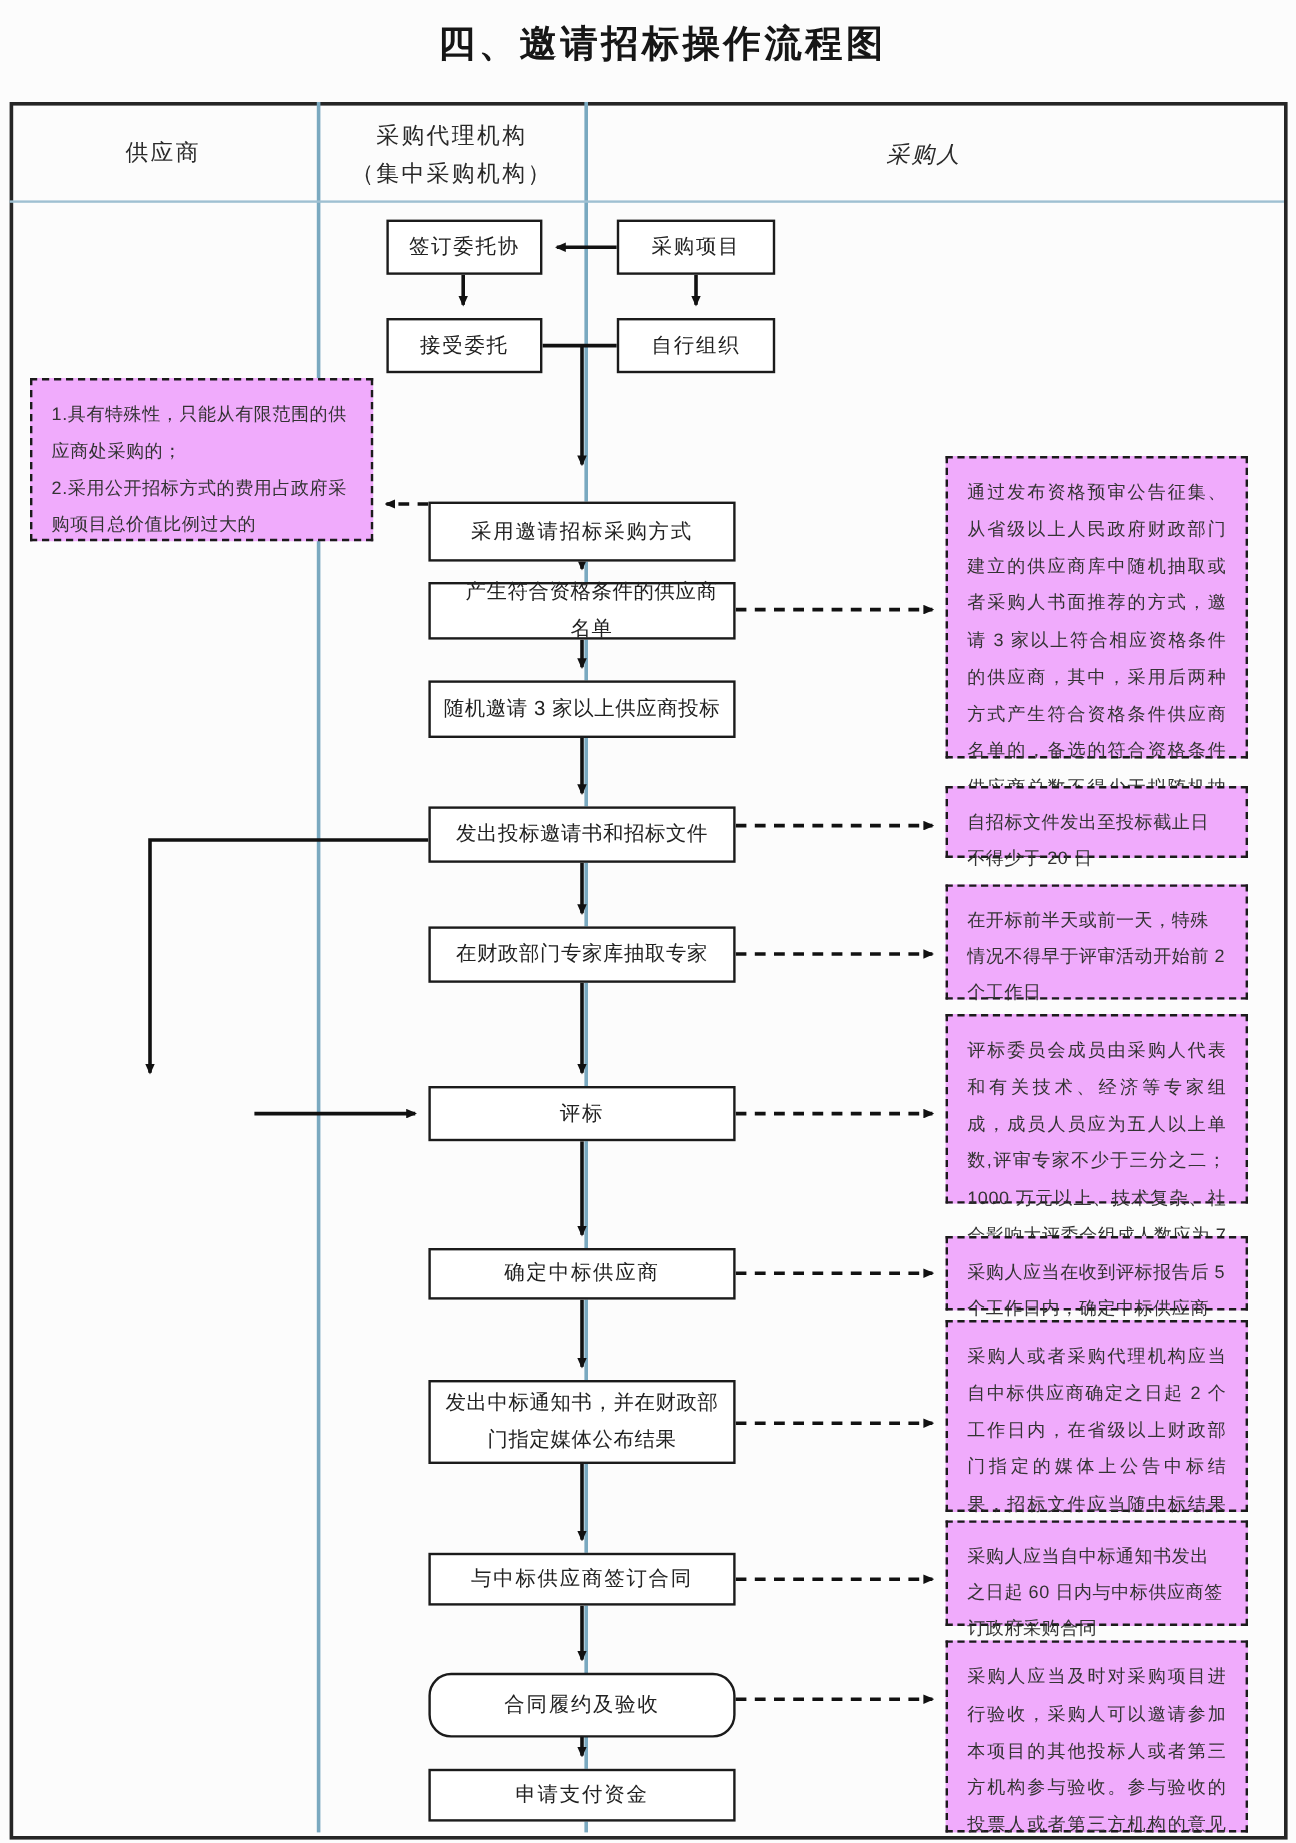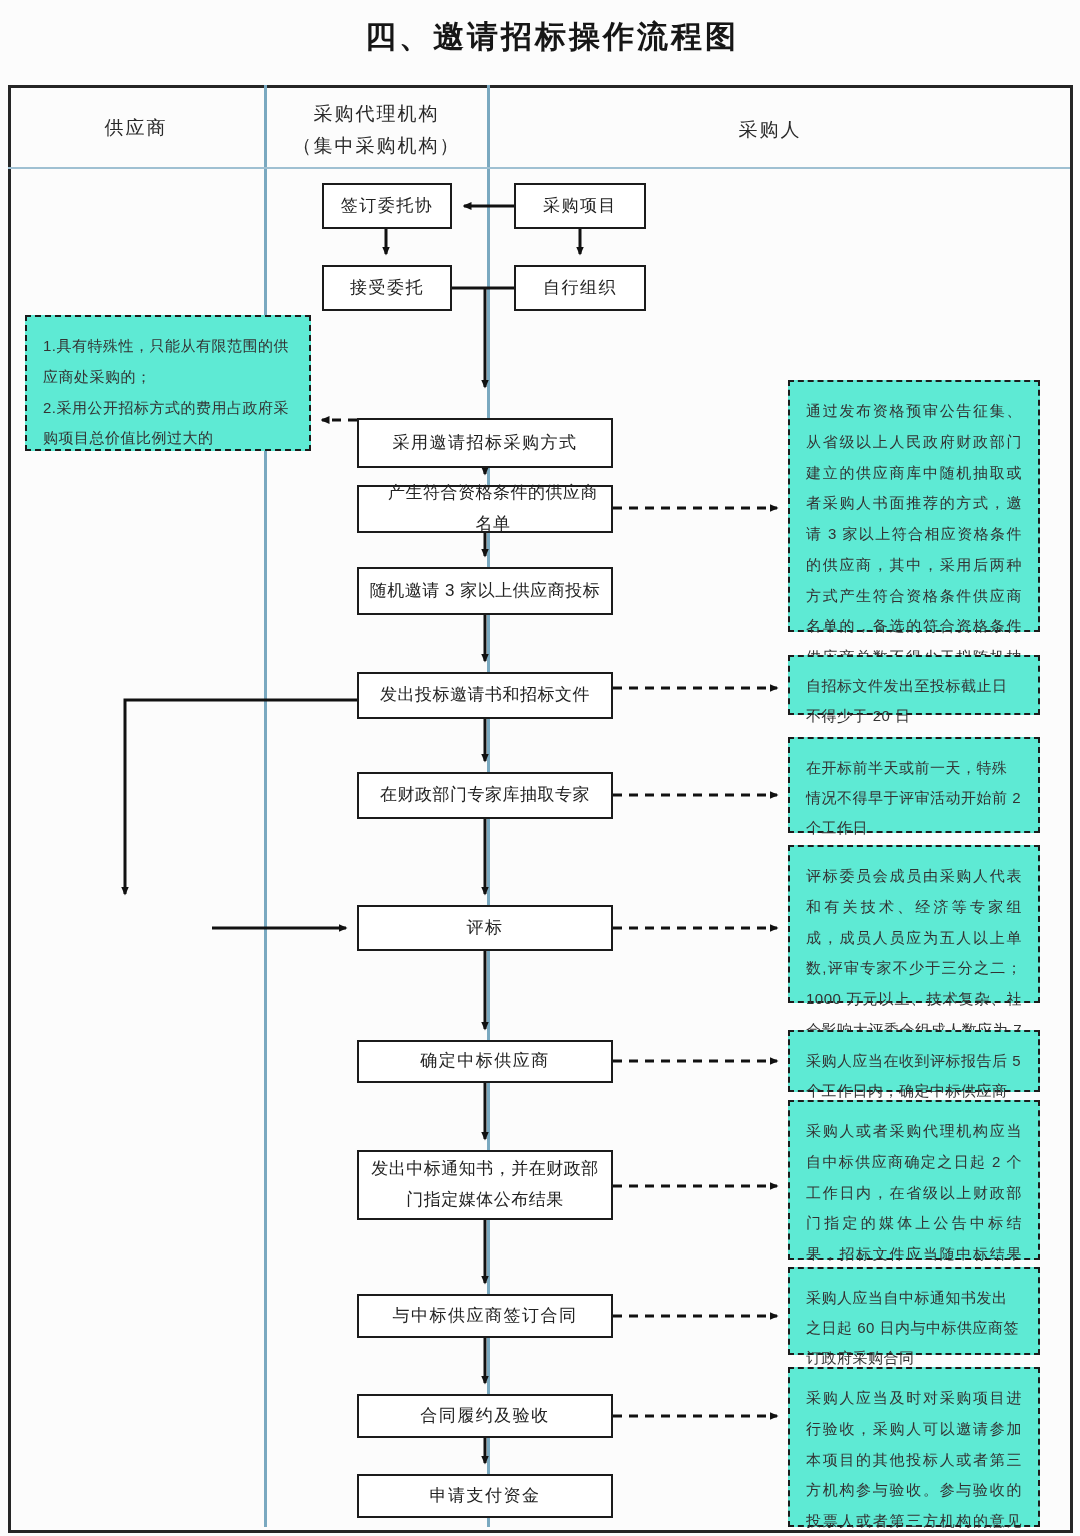--- a/index.html
+++ b/index.html
@@ -34,21 +34,21 @@
     text-align:center;line-height:1.7;
   }
   svg.connectors{position:absolute;left:0;top:0;width:1080px;height:1536px;}
   .flow-box{
     position:absolute;background:#ffffff;border:2px solid #1b1b1b;
     display:flex;align-items:center;justify-content:center;
     text-align:center;font-size:17px;color:#222;
     letter-spacing:1.5px;line-height:1.8;padding:2px 8px;box-sizing:border-box;
   }
   .dashed-box{
-    position:absolute;background:#5eead4;border:2px dashed #1b1b1b;
+    position:absolute;background:#f0abfc;border:2px dashed #1b1b1b;
     font-size:15px;color:#333;padding:14px 16px;box-sizing:border-box;
     line-height:2.05;letter-spacing:0.5px;text-align:justify;
   }
   .dashed-box.small{line-height:2.0;}
 </style>
 </head>
 <body>
 
 <div id="page">
 
@@ -57,21 +57,21 @@
   <div class="frame"></div>
   <div class="lane-divider-v" style="left:264px;"></div>
   <div class="lane-divider-v" style="left:487px;"></div>
   <div class="lane-divider-h"></div>
 
   <div class="lane-label" style="left:8px;top:112px;width:256px;">供应商</div>
   <div class="lane-label" style="left:266px;top:98px;width:221px;">
     <span style="display:block;">采购代理机构</span>
     <span style="display:block;">（集中采购机构）</span>
   </div>
-  <div class="lane-label" style="left:490px;top:114px;width:560px;">采购人</div>
+  <div class="lane-label" style="left:490px;top:114px;width:560px;font-style:italic;">采购人</div>
 
   <svg class="connectors" viewBox="0 0 1080 1536" xmlns="http://www.w3.org/2000/svg">
     <defs>
       <marker id="ah" markerWidth="9" markerHeight="8" refX="7.5" refY="4" orient="auto" markerUnits="userSpaceOnUse">
         <path d="M0,0 L9,4 L0,8 Z" fill="#111"></path>
       </marker>
     </defs>
     <g stroke="#111" stroke-width="3" fill="none">
       <line x1="514" y1="206" x2="464" y2="206" marker-end="url(#ah)"></line>
       <line x1="386" y1="229" x2="386" y2="254" marker-end="url(#ah)"></line>
@@ -110,21 +110,21 @@
   <div class="flow-box" style="left:514px;top:265px;width:132px;height:46px;">自行组织</div>
   <div class="flow-box" style="left:357px;top:418px;width:256px;height:50px;">采用邀请招标采购方式</div>
   <div class="flow-box" style="left:357px;top:485px;width:256px;height:48px;letter-spacing:0.5px;padding-left:24px;">产生符合资格条件的供应商名单</div>
   <div class="flow-box" style="left:357px;top:567px;width:256px;height:48px;letter-spacing:0.5px;">随机邀请 3 家以上供应商投标</div>
   <div class="flow-box" style="left:357px;top:672px;width:256px;height:47px;letter-spacing:0.5px;">发出投标邀请书和招标文件</div>
   <div class="flow-box" style="left:357px;top:772px;width:256px;height:47px;letter-spacing:0.5px;">在财政部门专家库抽取专家</div>
   <div class="flow-box" style="left:357px;top:905px;width:256px;height:46px;font-family:Liberation Serif, serif;">评标</div>
   <div class="flow-box" style="left:357px;top:1040px;width:256px;height:43px;">确定中标供应商</div>
   <div class="flow-box" style="left:357px;top:1150px;width:256px;height:70px;letter-spacing:0.5px;">发出中标通知书，并在财政部门指定媒体公布结果</div>
   <div class="flow-box" style="left:357px;top:1294px;width:256px;height:44px;">与中标供应商签订合同</div>
-  <div class="flow-box" style="left:357px;top:1394px;width:256px;height:44px;">合同履约及验收</div>
+  <div class="flow-box" style="left:357px;top:1394px;width:256px;height:54px;border-radius:19px;">合同履约及验收</div>
   <div class="flow-box" style="left:357px;top:1474px;width:256px;height:44px;">申请支付资金</div>
 
   <div class="dashed-box" style="left:25px;top:315px;width:286px;height:136px;text-align:left;">
     <span style="display:block;">1.具有特殊性，只能从有限范围的供应商处采购的；</span>
     <span style="display:block;">2.采用公开招标方式的费用占政府采购项目总价值比例过大的</span>
   </div>
   <div class="dashed-box" style="left:788px;top:380px;width:252px;height:252px;">通过发布资格预审公告征集、从省级以上人民政府财政部门建立的供应商库中随机抽取或者采购人书面推荐的方式，邀请 3 家以上符合相应资格条件的供应商，其中，采用后两种方式产生符合资格条件供应商名单的，备选的符合资格条件供应商总数不得少于拟随机抽取供应商总数的两倍</div>
   <div class="dashed-box small" style="left:788px;top:655px;width:252px;height:60px;text-align:left;">自招标文件发出至投标截止日不得少于 20 日</div>
   <div class="dashed-box small" style="left:788px;top:737px;width:252px;height:96px;text-align:left;">在开标前半天或前一天，特殊情况不得早于评审活动开始前 2 个工作日</div>
   <div class="dashed-box" style="left:788px;top:845px;width:252px;height:158px;">评标委员会成员由采购人代表和有关技术、经济等专家组成，成员人员应为五人以上单数,评审专家不少于三分之二；1000 万元以上、技术复杂、社会影响大评委会组成人数应为 7 人以上单数</div>

